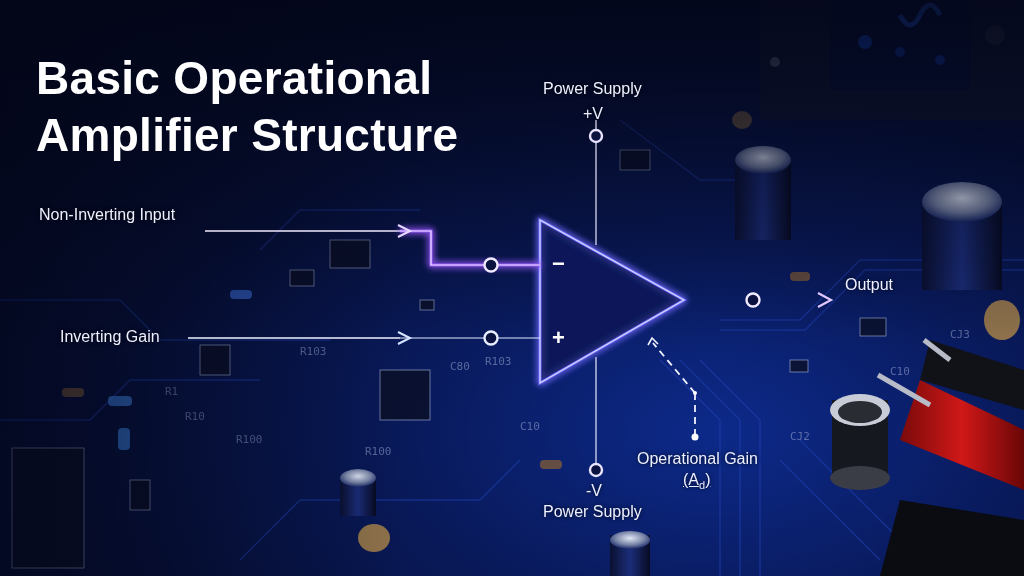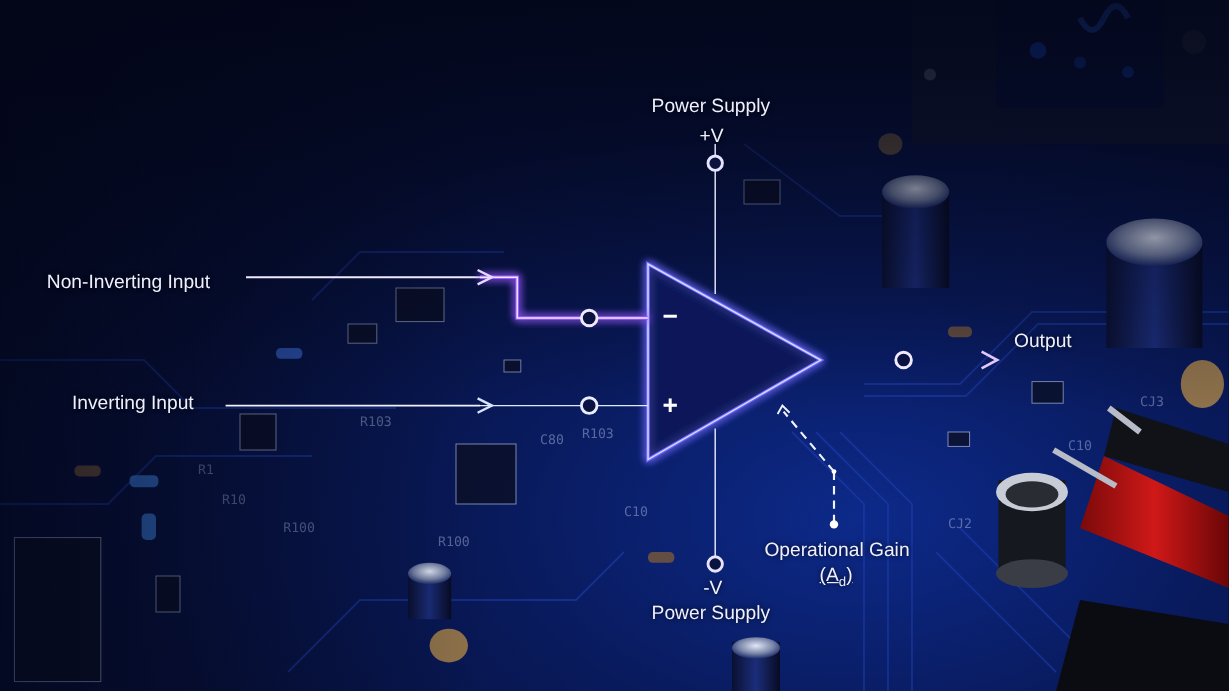--- a/index.html
+++ b/index.html
@@ -194,23 +194,27 @@
 
     <g>
       <path d="M695 393 L653 343" stroke="#f0f2ff" stroke-width="1.8" stroke-dasharray="7 5" fill="none"></path>
       <path d="M695 393 L695 437" stroke="#f0f2ff" stroke-width="1.8" stroke-dasharray="7 5" fill="none"></path>
       <path d="M648 345 L652 338 L658 344" stroke="#f0f2ff" stroke-width="1.6" fill="none"></path>
       <circle cx="695" cy="437" r="3.5" fill="#ffffff"></circle>
       <circle cx="695" cy="393" r="2" fill="#ffffff"></circle>
     </g>
   </svg>
 
-
-  <div class="lbl" style="left:39px; top:227px;">Non-Inverting Input</div>
-  <div class="lbl" style="left:60px; top:328px;">Inverting Input</div>
+  <div class="title">
+    <div>Basic Operational</div>
+    <div>Amplifier Structure</div>
+  </div>
+
+  <div class="lbl" style="left:39px; top:206px;">Non-Inverting Input</div>
+  <div class="lbl" style="left:60px; top:328px;">Inverting Gain</div>
 
   <div class="lbl" style="left:543px; top:80px;">Power Supply</div>
   <div class="lbl" style="left:583px; top:105px;">+V</div>
 
   <div class="lbl" style="left:586px; top:482px;">-V</div>
   <div class="lbl" style="left:543px; top:503px;">Power Supply</div>
 
   <div class="lbl" style="left:845px; top:276px;">Output</div>
 
   <div class="lbl" style="left:637px; top:450px;">Operational Gain</div>

